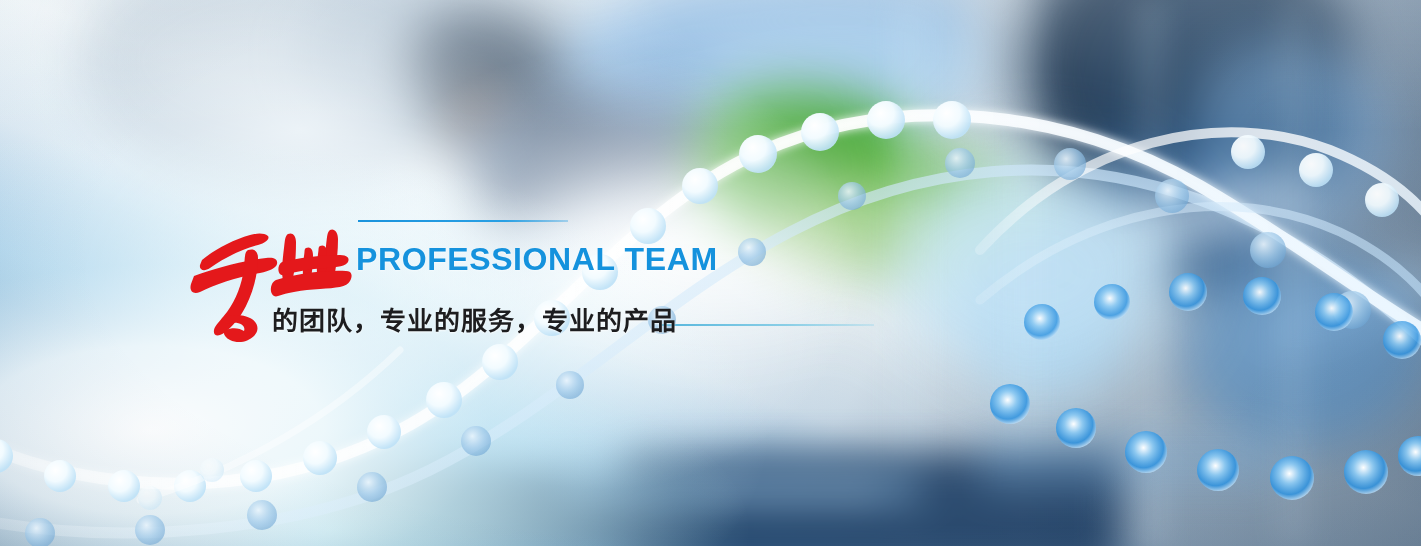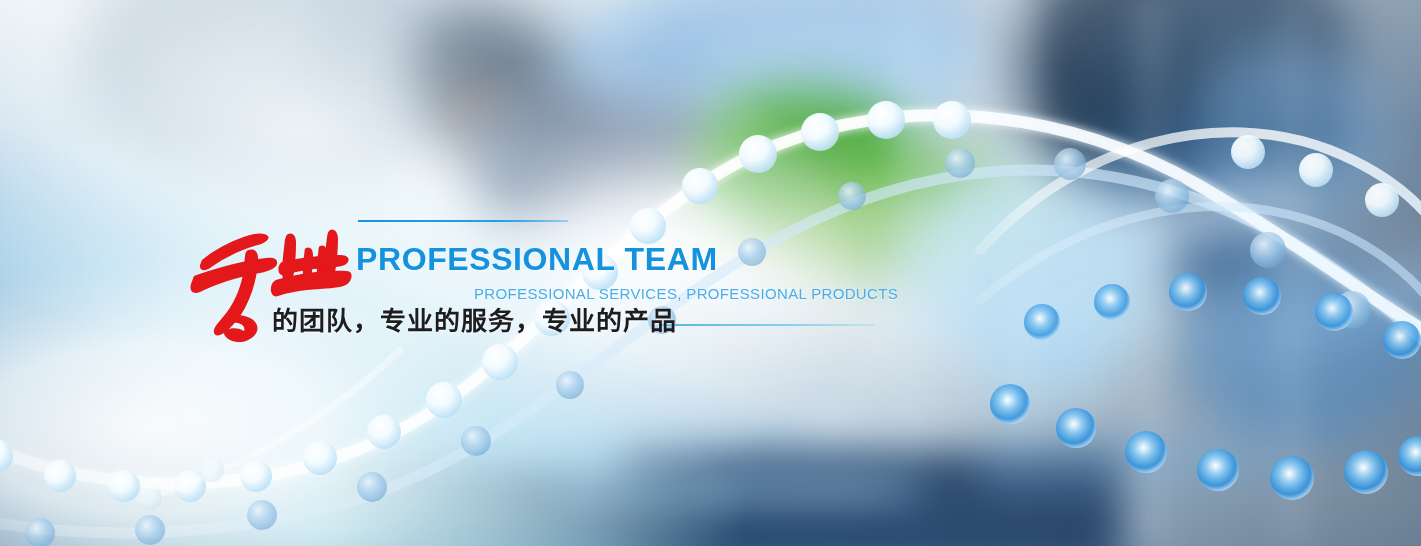--- a/index.html
+++ b/index.html
@@ -471,17 +471,16 @@
                    C159,73 148,74 132,75 C114,76 98,79 90,82 C82,85 80,70 88,66 Z"></path>
         </g>
       </svg>
     </div>
 
     <div id="rule-top"></div>
     <div id="rule-bottom"></div>
 
     <div id="title-en">PROFESSIONAL TEAM</div>
 
-    <div id="subtitle-en">PROFESSIONAL SERVICES, PROFESSIONAL PRODUCTS</div>
 
     <div id="tagline-zh">的团队，专业的服务，专业的产品</div>
   </div>
 </div>
 
 </body></html>

